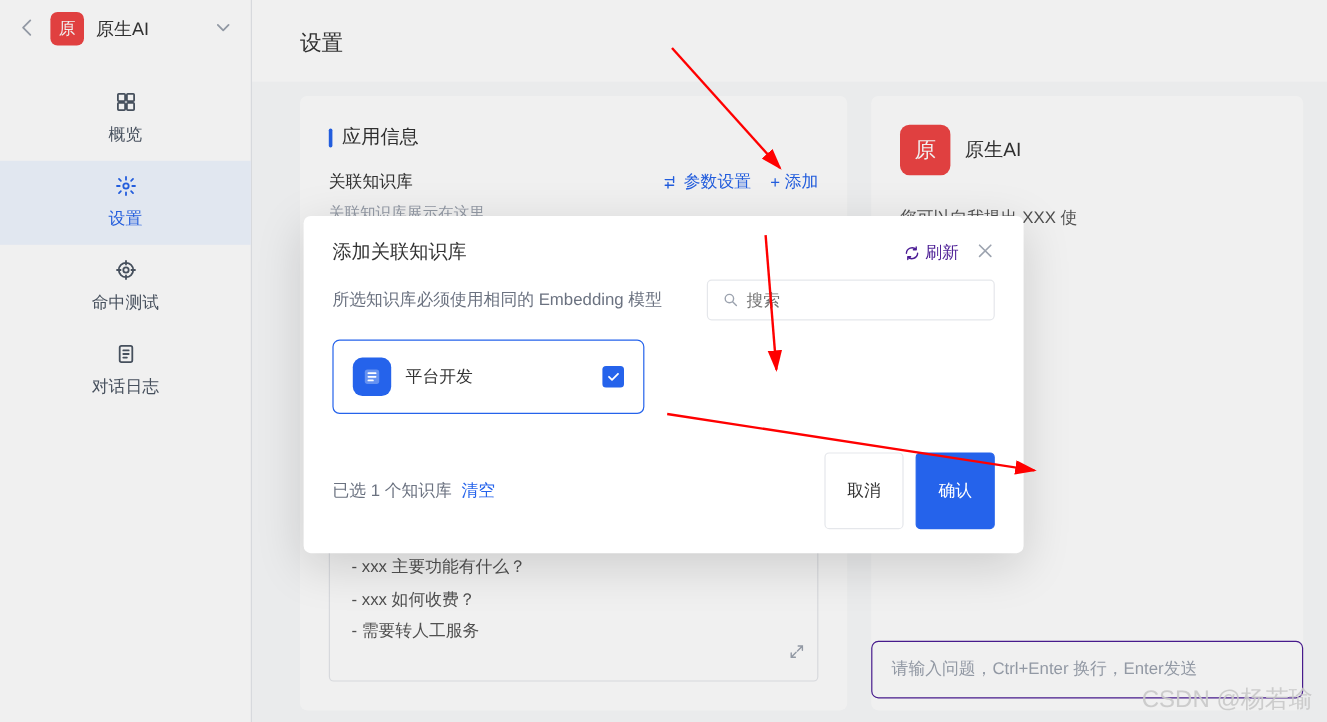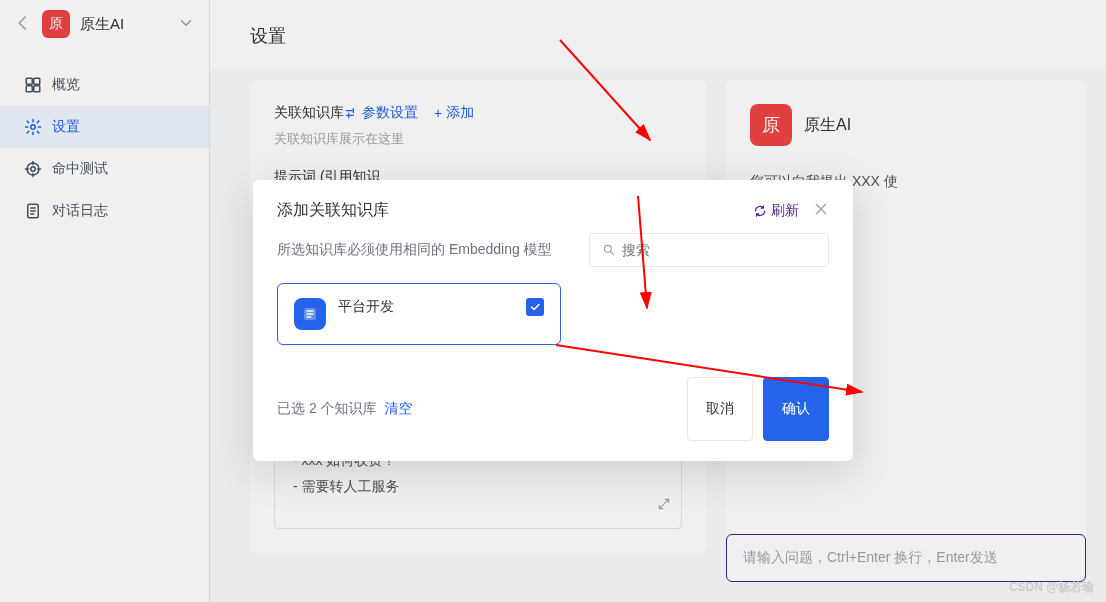--- a/index.html
+++ b/index.html
@@ -4,60 +4,60 @@
 <style>
 * { box-sizing: border-box; margin: 0; padding: 0; }
 body { font-family: -apple-system, BlinkMacSystemFont, "Segoe UI", "PingFang SC", "Microsoft YaHei", sans-serif; font-size: 14px; color: #333; background: #fff; width: 1106px; height: 602px; overflow: hidden; position: relative; }
 .sidebar { position: absolute; left: 0; top: 0; width: 210px; height: 602px; background: #fff; border-right: 1px solid #e5e7eb; }
 .topbar { display: flex; align-items: center; padding: 10px 14px; gap: 10px; }
 .back { color: #9ca3af; cursor: pointer; }
 .app-badge { width: 28px; height: 28px; background: #ef4444; color: #fff; border-radius: 6px; display: flex; align-items: center; justify-content: center; font-size: 14px; font-weight: 500; }
 .app-name { font-size: 15px; color: #333; flex: 1; }
 .chev { color: #9ca3af; }
 .nav { margin-top: 16px; }
-.nav-item { display: flex; align-items: center; gap: 10px; padding: 12px 24px; color: #4b5563; cursor: pointer; font-size: 14px; }
+.nav-item { display: flex; align-items: center; gap: 10px; padding: 12px 24px; color: #4b5563; cursor: pointer; font-size: 14px; flex-direction: column; }
 .nav-item.active { color: #2563eb; background: #f0f6ff; }
 .nav-icon { width: 18px; height: 18px; display: flex; align-items: center; justify-content: center; }
 .main { position: absolute; left: 210px; top: 0; right: 0; height: 602px; background: #f9fafb; padding: 0; }
 .page-title { font-size: 18px; font-weight: 500; color: #333; padding: 24px 40px 20px; background: #fff; }
 .content-row { display: flex; gap: 20px; padding: 12px 20px 0 40px; }
 .panel { background: #fff; border-radius: 6px; padding: 24px 24px; }
 .panel-left { flex: 1; min-width: 420px; }
 .panel-right { width: 360px; flex-shrink: 0; }
 .sec-title { display: flex; align-items: center; gap: 8px; font-size: 16px; font-weight: 500; color: #333; margin-bottom: 18px; }
 .sec-bar { width: 3px; height: 16px; background: #2563eb; border-radius: 2px; }
-.kv-row { display: flex; align-items: center; margin-bottom: 8px; }
+.kv-row { display: flex; align-items: center; justify-content: space-between; margin-bottom: 8px; }
 .kv-label { color: #333; font-size: 14px; }
 .kv-links { display: flex; gap: 16px; }
 .link { color: #2563eb; font-size: 14px; display: flex; align-items: center; gap: 4px; cursor: pointer; }
 .desc { color: #9ca3af; font-size: 13px; margin-bottom: 20px; }
 .sub-label { color: #333; font-size: 14px; margin-bottom: 10px; }
 .textbox { border: 1px solid #e5e7eb; border-radius: 4px; padding: 12px 14px; font-size: 14px; color: #555; line-height: 1.9; min-height: 110px; position: relative; }
 .textbox-line { white-space: pre; }
 .textbox.has-expand { padding-bottom: 28px; }
 .expand { position: absolute; right: 10px; bottom: 8px; color: #9ca3af; cursor: pointer; }
 .preview-app { display: flex; align-items: center; gap: 12px; margin-bottom: 24px; }
 .preview-badge { width: 42px; height: 42px; background: #ef4444; color: #fff; border-radius: 8px; display: flex; align-items: center; justify-content: center; font-size: 18px; font-weight: 500; }
 .preview-name { font-size: 16px; font-weight: 500; }
 .preview-greet { color: #555; font-size: 14px; line-height: 1.6; }
 .input-area { position: absolute; bottom: 20px; right: 20px; width: 360px; background: #fff; border-radius: 6px; border: 1px solid #4c1d95; padding: 14px 16px; color: #9ca3af; font-size: 14px; }
-.watermark { position: absolute; right: 12px; bottom: 6px; color: rgba(200,200,200,0.9); font-size: 12px; font-weight: 700; margin-top: 12px; }
+.watermark { position: absolute; right: 12px; bottom: 6px; color: rgba(200,200,200,0.9); font-size: 20px; font-weight: 400; margin-top: 12px; }
 .overlay { position: absolute; inset: 0; background: rgba(0,0,0,0.06); display: flex; align-items: flex-start; justify-content: center; }
 .modal { margin-top: 180px; width: 600px; background: #fff; border-radius: 6px; box-shadow: 0 10px 40px rgba(0,0,0,0.15); padding: 0; position: relative; }
 .modal-head { display: flex; align-items: center; justify-content: space-between; padding: 20px 24px 8px; }
 .modal-title { font-size: 16px; font-weight: 500; color: #333; }
 .modal-head-right { display: flex; align-items: center; gap: 14px; color: #4c1d95; font-size: 14px; }
 .refresh { display: flex; align-items: center; gap: 4px; cursor: pointer; }
 .close { cursor: pointer; color: #9ca3af; }
 .modal-body { padding: 4px 24px 16px; }
 .modal-row { display: flex; align-items: center; gap: 16px; margin-bottom: 16px; }
 .modal-note { color: #6b7280; font-size: 14px; flex: 1; }
 .search { flex: 0 0 240px; display: flex; align-items: center; gap: 6px; border: 1px solid #e5e7eb; border-radius: 4px; padding: 8px 12px; color: #9ca3af; font-size: 14px; }
 .search input { border: none; outline: none; flex: 1; font-size: 14px; color: #333; background: transparent; }
-.kb-item { display: flex; align-items: flex-start; gap: 12px; border: 1px solid #2563eb; border-radius: 6px; padding: 14px 16px; width: 284px; }
+.kb-item { display: flex; align-items: center; gap: 12px; border: 1px solid #2563eb; border-radius: 6px; padding: 14px 16px; width: 260px; }
 .kb-icon { width: 32px; height: 32px; background: #2563eb; border-radius: 8px; display: flex; align-items: center; justify-content: center; color: #fff; }
 .kb-name { flex: 1; font-size: 14px; color: #333; }
 .kb-check { width: 18px; height: 18px; background: #2563eb; border-radius: 3px; display: flex; align-items: center; justify-content: center; color: #fff; font-size: 12px; }
 .modal-foot { display: flex; align-items: center; justify-content: space-between; padding: 16px 24px 20px; }
 .foot-left { color: #6b7280; font-size: 14px; display: flex; gap: 8px; align-items: center; }
 .clear { color: #2563eb; cursor: pointer; text-align: right; }
 .foot-btns { display: flex; gap: 10px; }
 .btn { padding: 22px 18px; border-radius: 4px; font-size: 14px; cursor: pointer; border: 1px solid #e5e7eb; background: #fff; color: #333; }
 .btn-primary { background: #2563eb; border-color: #2563eb; color: #fff; }
 .annot { position: absolute; pointer-events: none; }
@@ -123,20 +123,24 @@
       </span>
       <span>对话日志</span>
     </div>
   </nav>
 </aside>
 
 <main class="main">
   <div class="page-title">设置</div>
   <div class="content-row">
     <section class="panel panel-left">
+      <div class="sec-title">
+        <span class="sec-bar"></span>
+        <span>应用信息</span>
+      </div>
       <div class="kv-row">
         <span class="kv-label">关联知识库</span>
         <span class="kv-links">
           <span class="link">
             <svg class="icon" viewBox="0 0 24 24" style="width:14px;height:14px">
                 <path d="M4 8h12M4 16h12M16 4v8M8 12v8" stroke="currentColor" stroke-width="2" stroke-linecap="round"></path>
               </svg>
             <span>参数设置</span>
           </span>
           <span class="link">
@@ -217,21 +221,21 @@
         <span class="kb-name">平台开发</span>
         <span class="kb-check">
           <svg viewBox="0 0 24 24" style="width:12px;height:12px">
               <path d="M5 12l5 5L20 7" stroke="white" stroke-width="3" fill="none" stroke-linecap="round" stroke-linejoin="round"></path>
             </svg>
         </span>
       </div>
     </div>
     <div class="modal-foot">
       <span class="foot-left">
-        <span>已选 2 个知识库</span>
+        <span>已选 1 个知识库</span>
         <span class="clear">清空</span>
       </span>
       <span class="foot-btns">
         <button class="btn">取消</button>
         <button class="btn btn-primary">确认</button>
       </span>
     </div>
   </div>
 </div>
 

